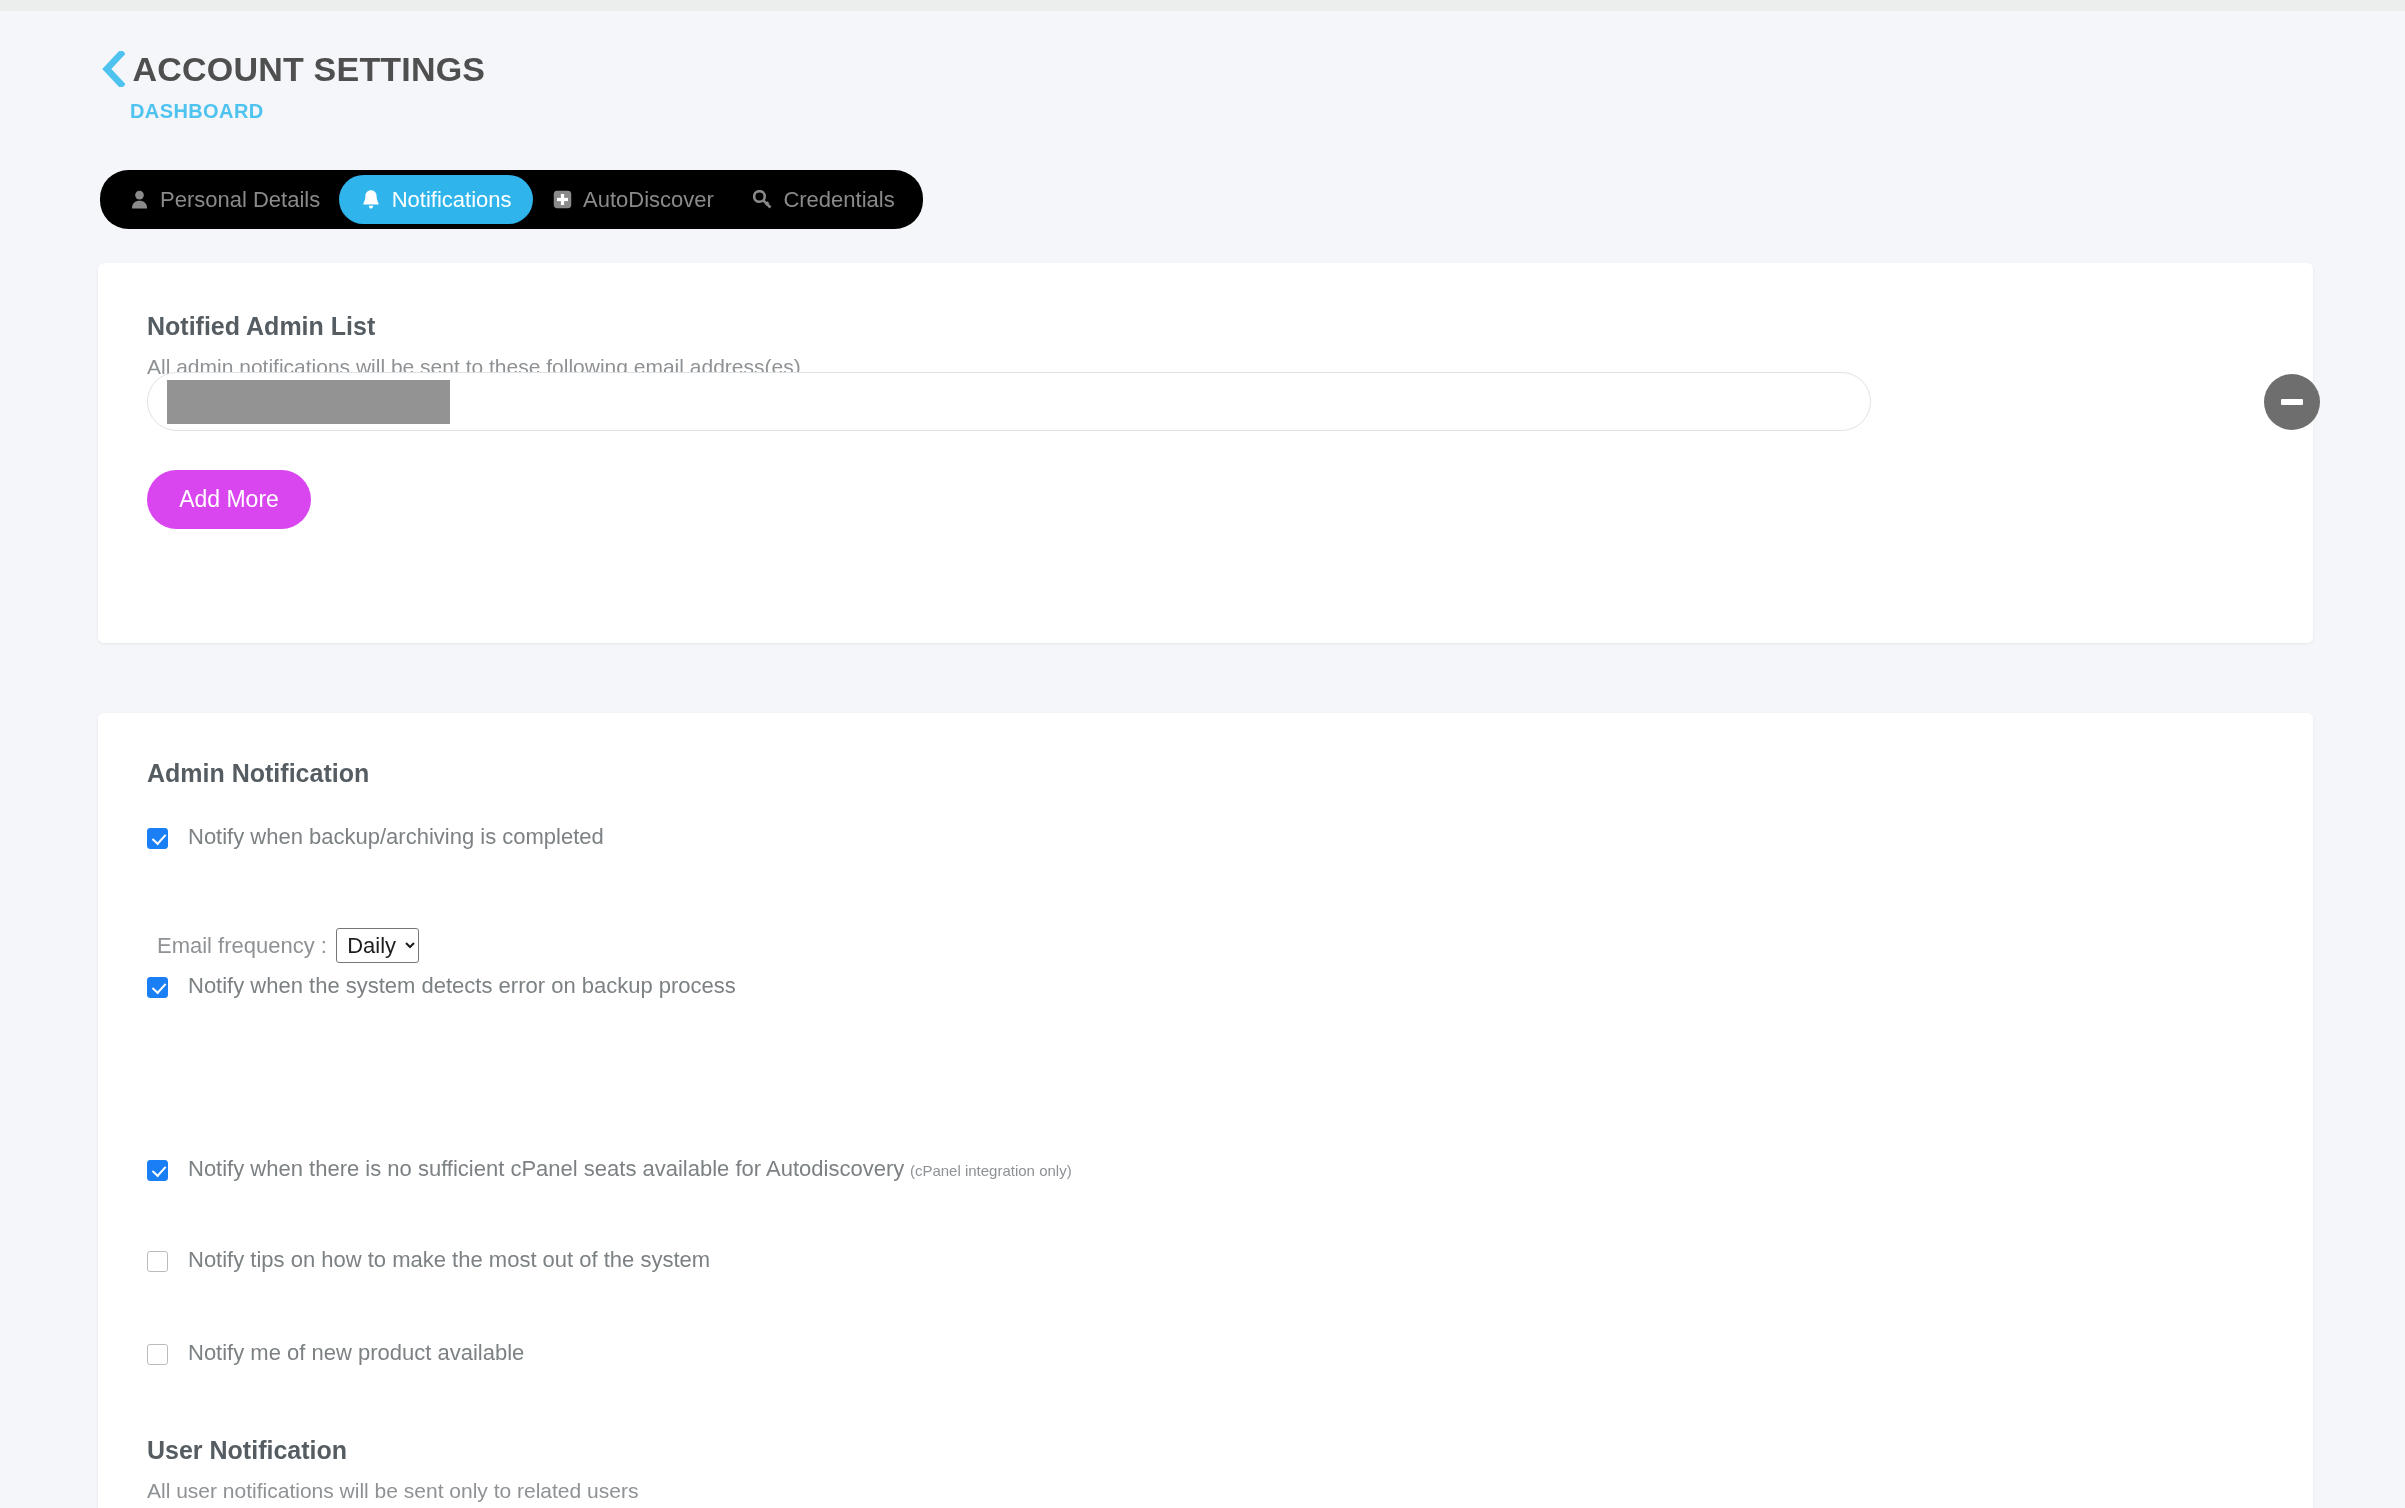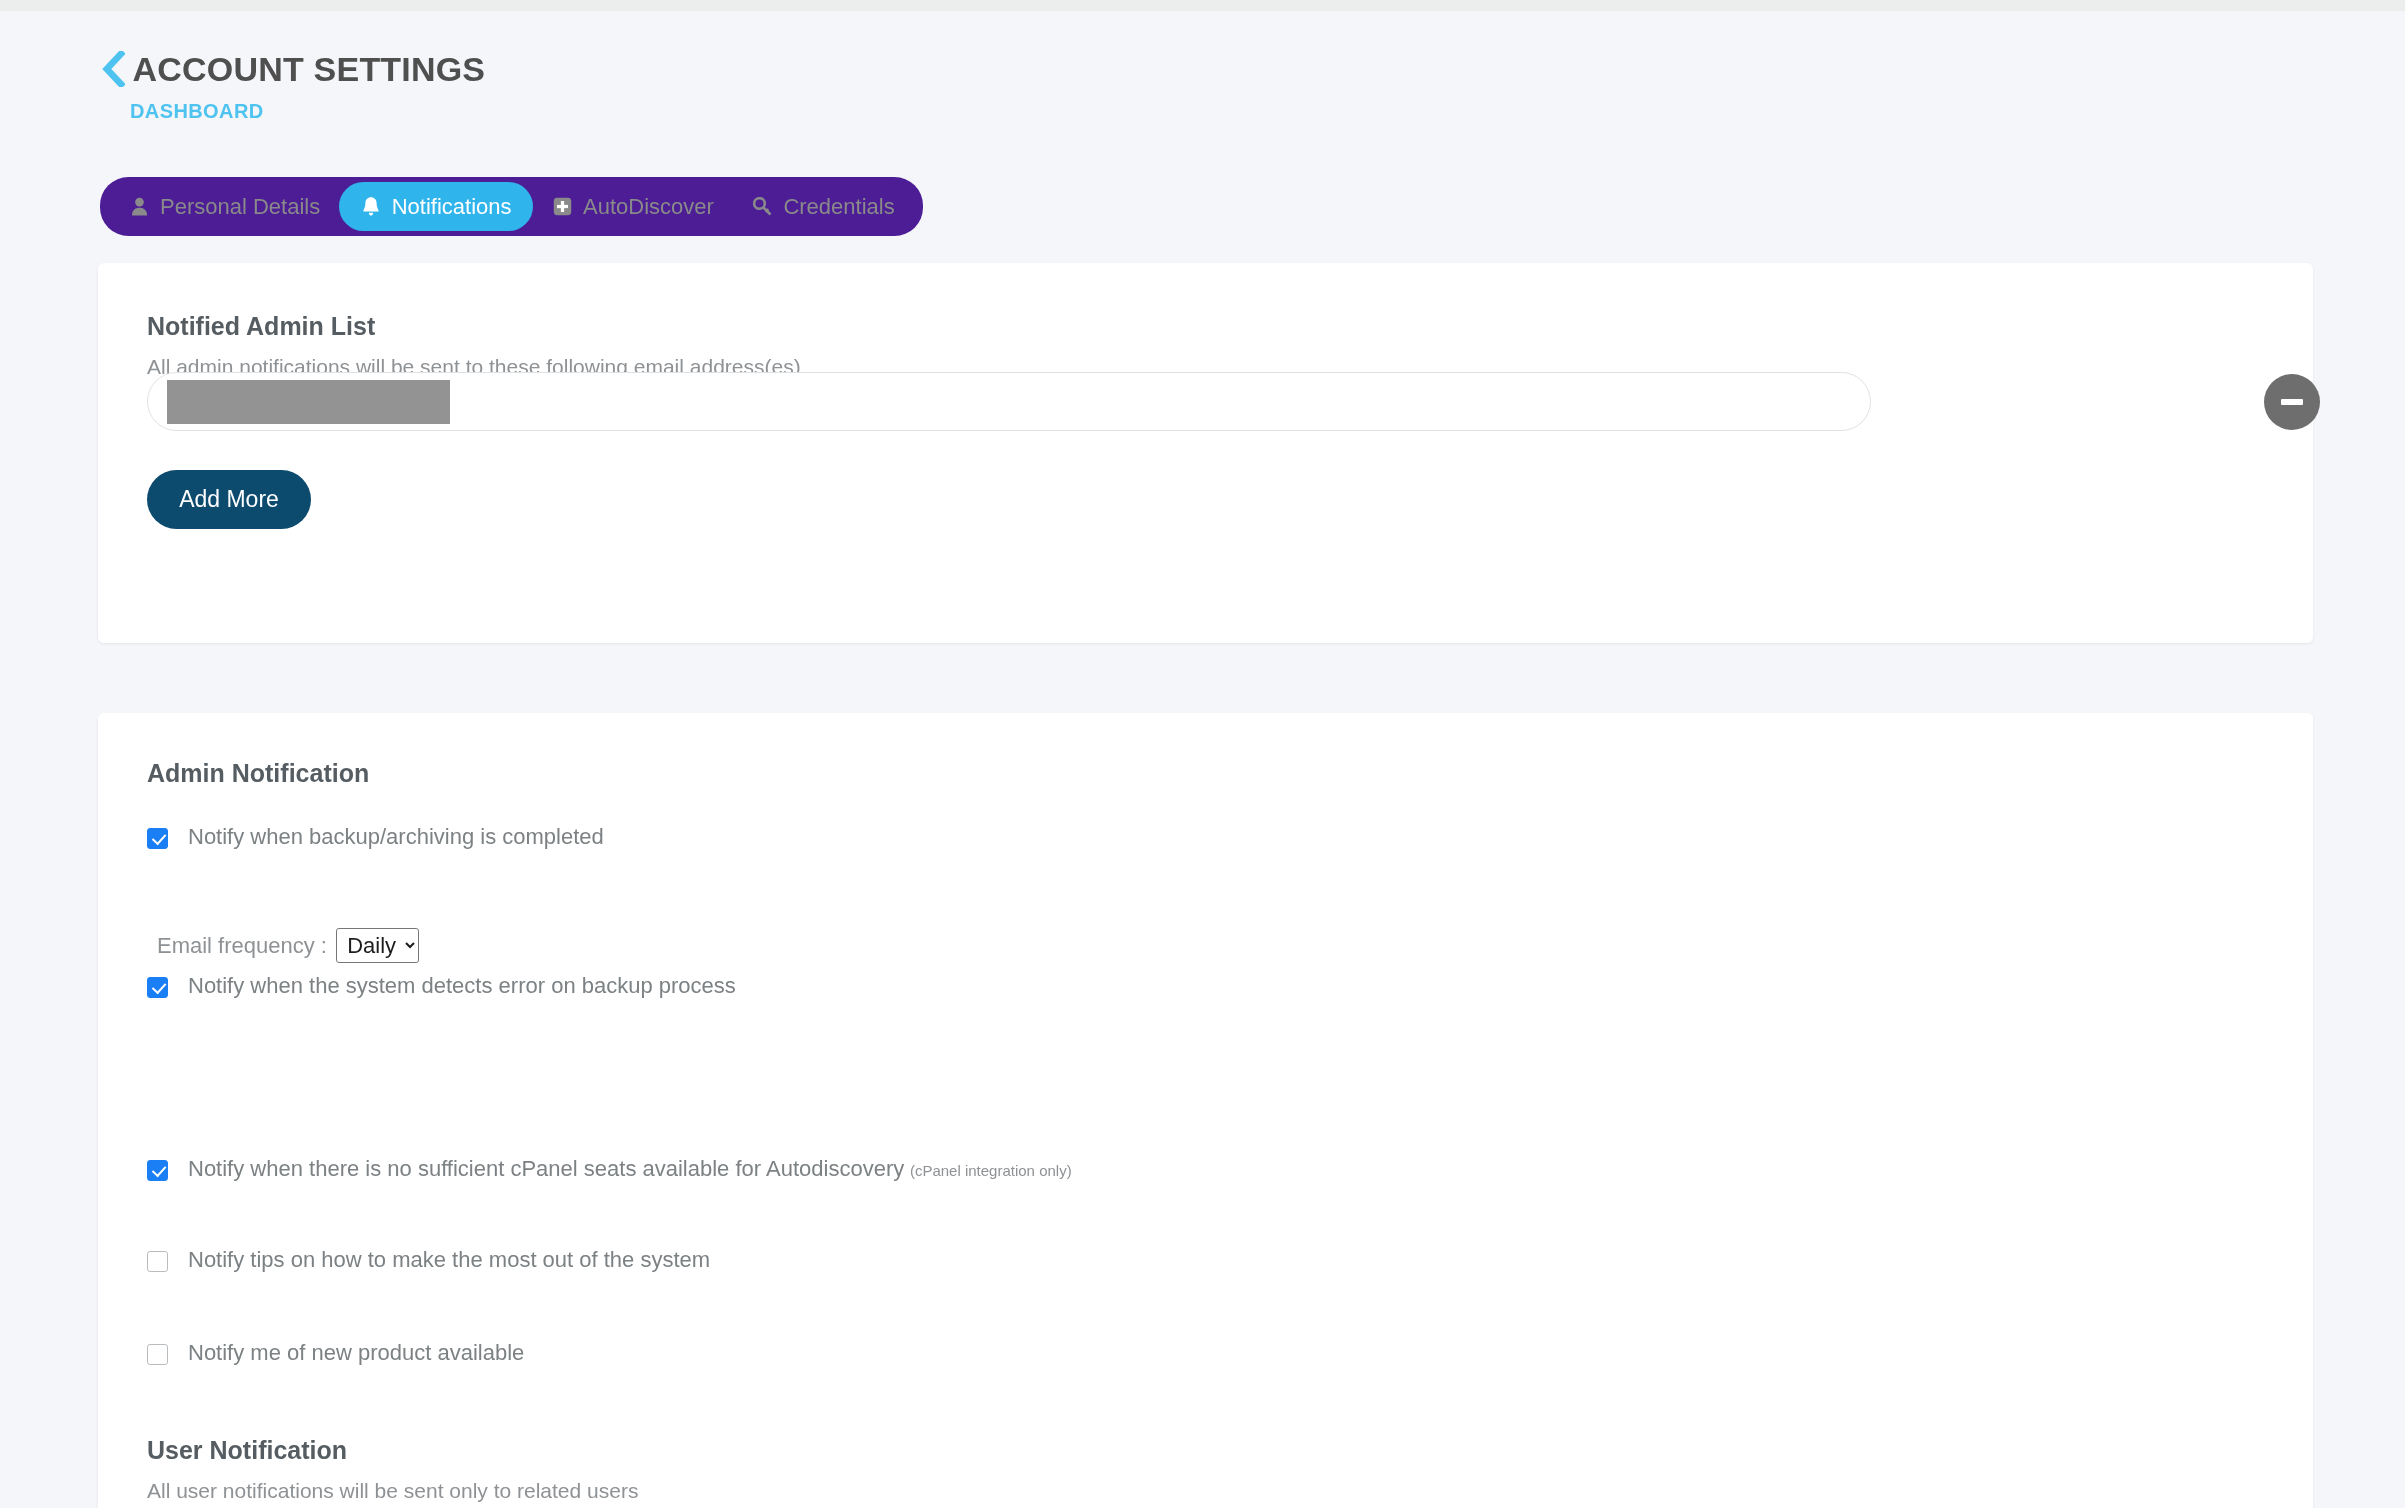--- a/index.html
+++ b/index.html
@@ -28,22 +28,22 @@
     letter-spacing: 0.2px; line-height: 1;
   }
   .breadcrumb {
     margin-top: 12.4px; margin-left: 30px;
     font-size: 20px; font-weight: 600; color: #4ec3f0;
     letter-spacing: 0.4px;
   }
 
   
   .tabbar {
-    position:absolute; left:100px; top:166px;
-    background:#4c1d95; border-radius:28.5px;
+    position:absolute; left:100px; top:159px;
+    background:#000000; border-radius:28.5px;
     height:59px; display:flex; align-items:center;
     padding: 0 9.5px;
   }
   .tab {
     display:flex; align-items:center; gap:10.5px;
     height:49px; padding: 0 19px; border-radius:25px;
     font-size:22px; color:#8a8a8a; white-space:nowrap;
     cursor:pointer; background:transparent;
   }
   .tab.active { background:#2fb4ec; color:#ffffff; padding: 0 21px; }
@@ -87,21 +87,21 @@
     position:absolute; left:2117px; top:1.9px;
     width:56px; height:56px; border-radius:50%;
     background:#6e6e6e; border:none; cursor:pointer;
     display:flex; align-items:center; justify-content:center;
   }
   .btn-minus .bar { width:22px; height:5.7px; background:#fff; border-radius:1px; }
 
   .btn-addmore {
     position:absolute; left:49px; top:207px;
     height:59px; padding: 0 28.5px; min-width:164px;
-    background:#0c4a6e; color:#fff;
+    background:#d946ef; color:#fff;
     border:none; border-radius:29.5px;
     font-size:23px; cursor:pointer;
     font-family:"Liberation Sans", sans-serif;
   }
 
   
   .chk-row {
     position:absolute; left:49px; display:flex; align-items:flex-start; gap:0;
   }
   .chk {

